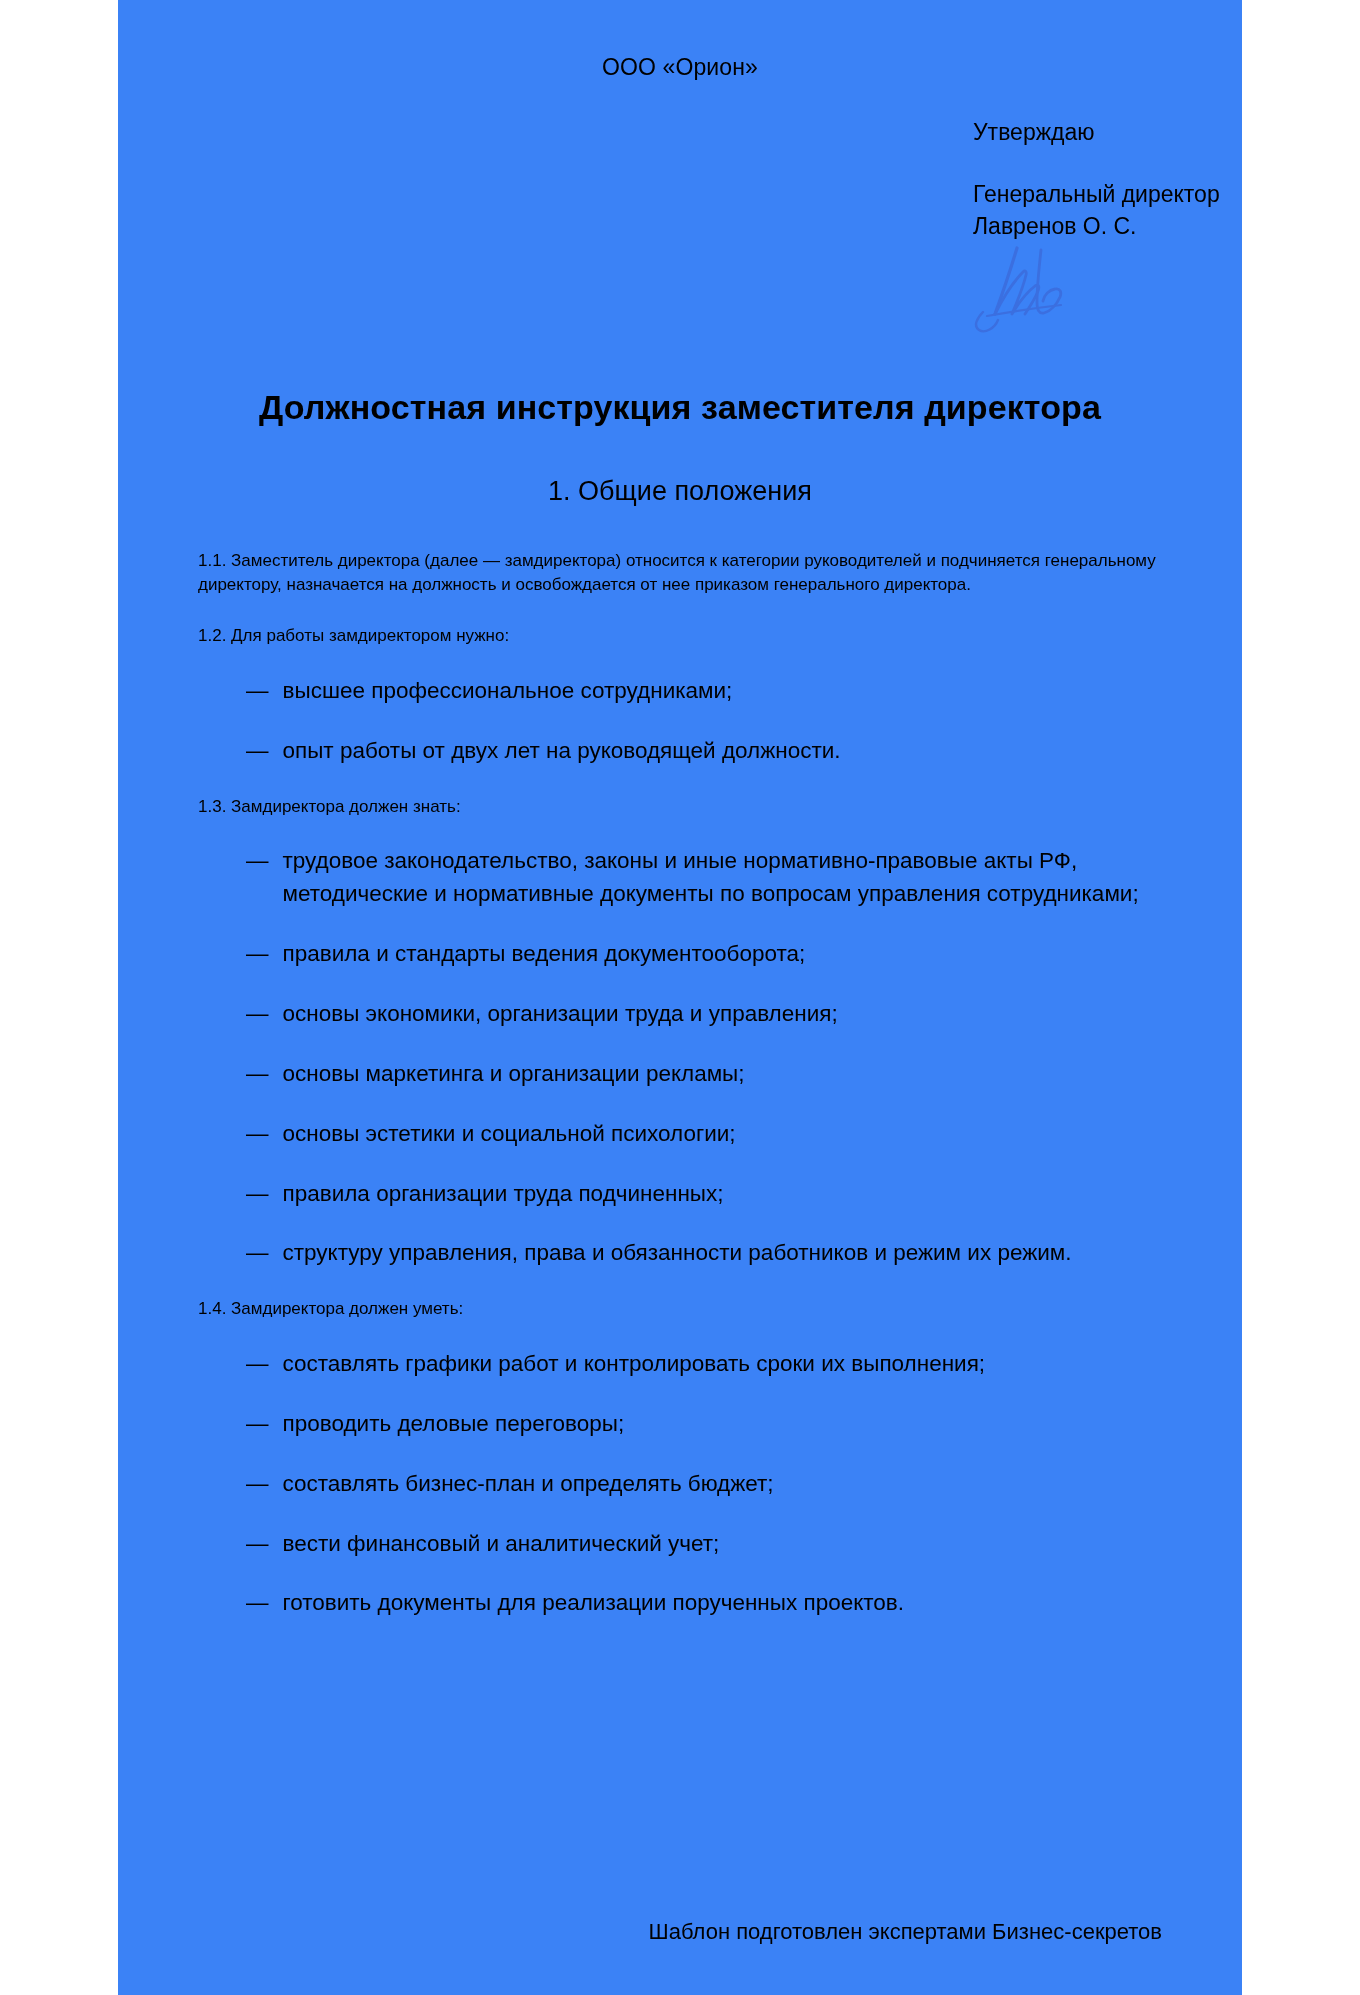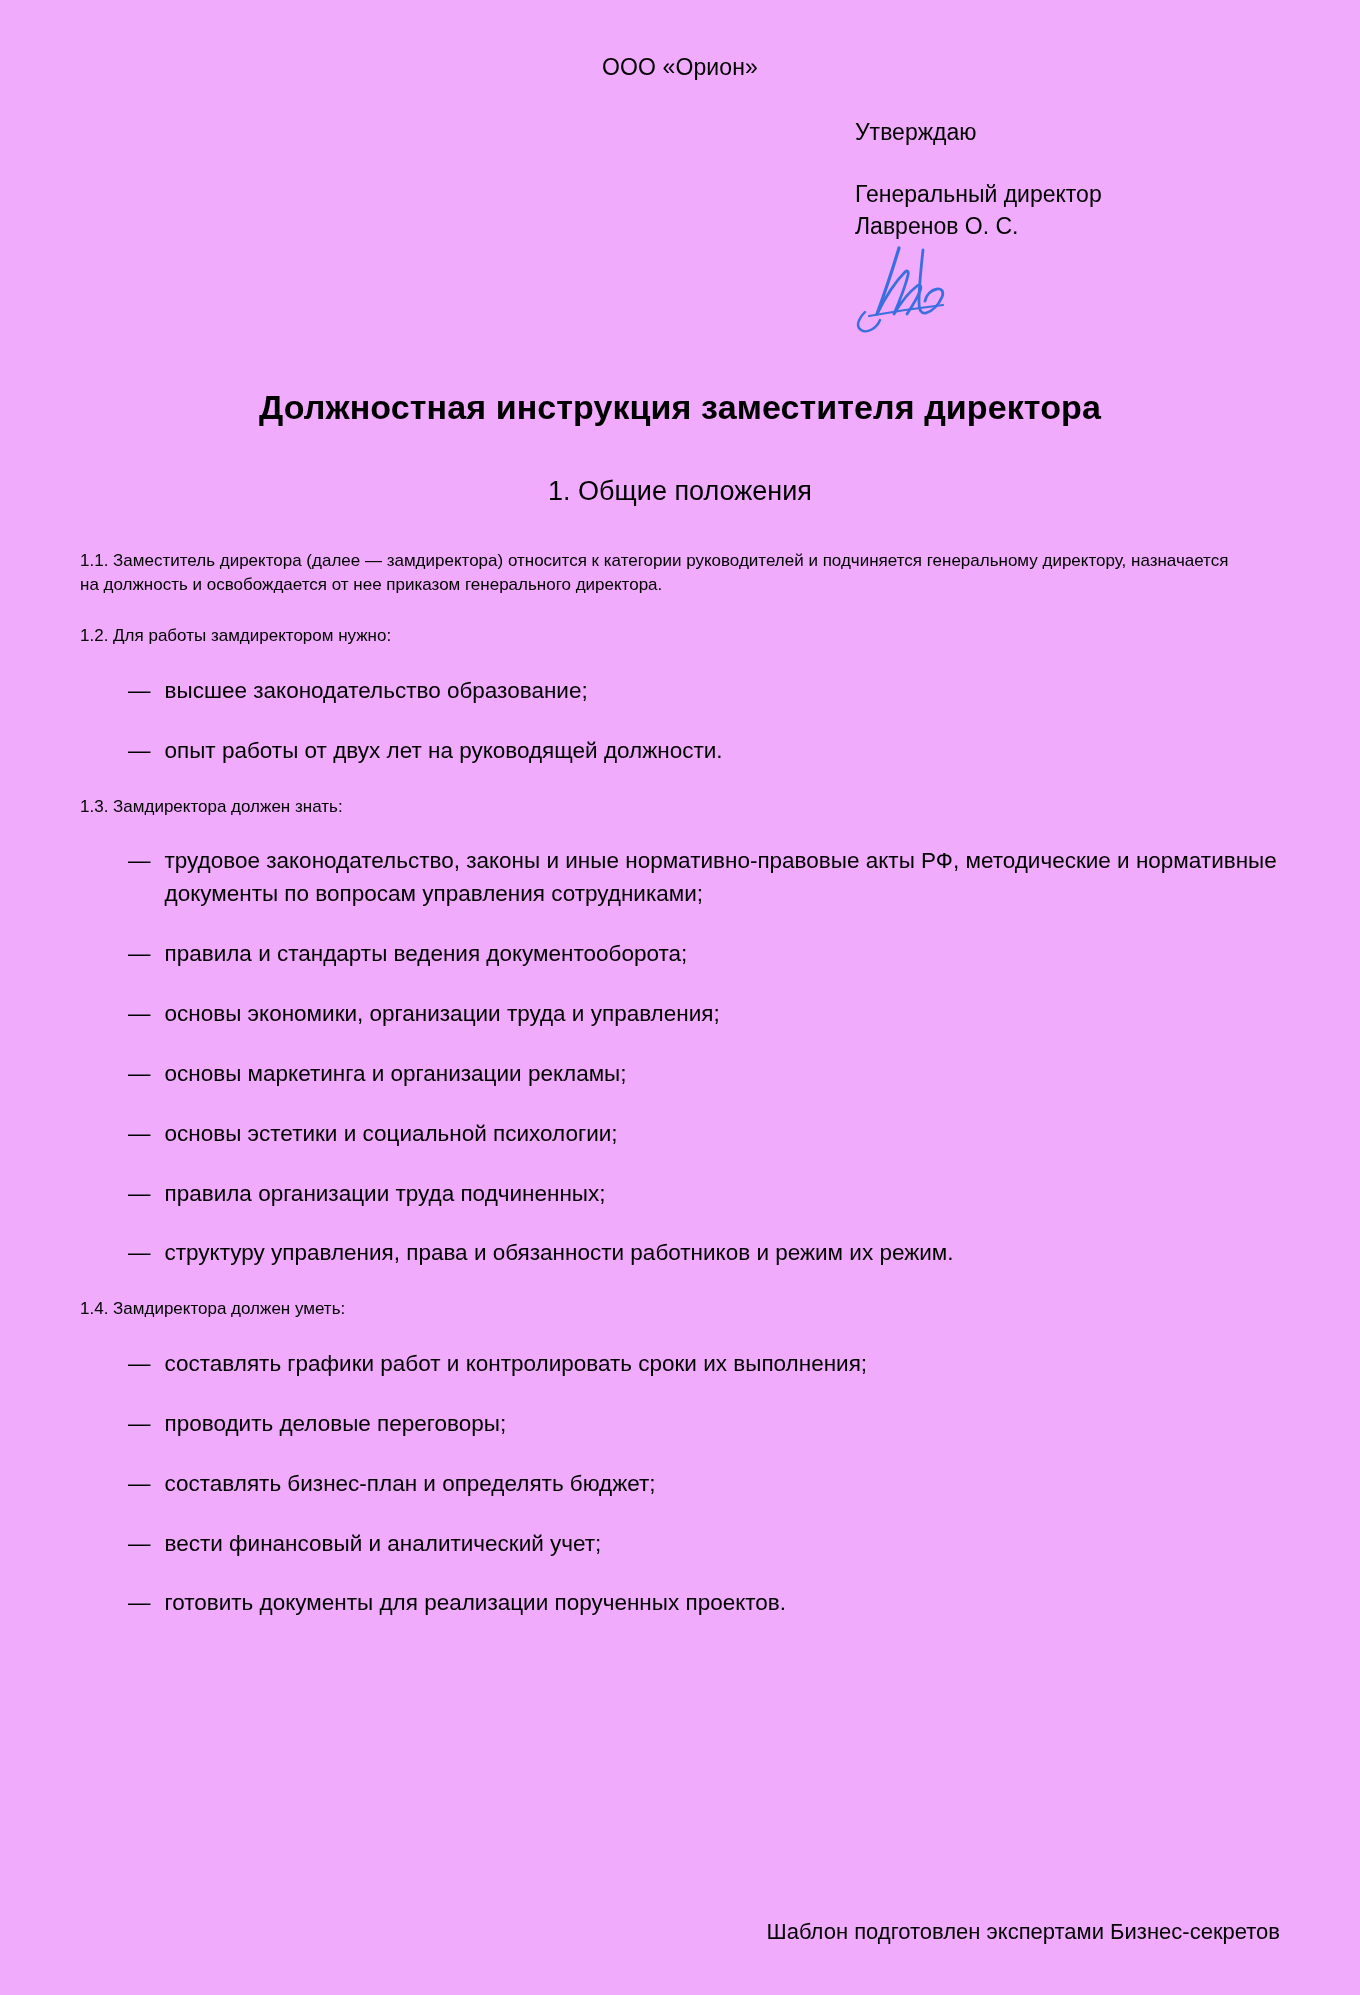--- a/index.html
+++ b/index.html
@@ -6,24 +6,24 @@
     margin: 0;
     padding: 0;
     background: #ffffff;
   }
   body {
     font-family: "Liberation Sans", sans-serif;
     color: #000000;
   }
   .page {
     position: relative;
-    width: 1360px;
+    width: 1124px;
     min-height: 1995px;
     margin: 0 auto;
-    background: #f0abfc;
+    background: #3b82f6;
     box-sizing: border-box;
     padding: 44px 80px 40px 80px;
   }
 
   
   .org-line {
     text-align: center;
     font-size: 23px;
     line-height: 1.35;
     margin: 8px 0 0 0;
@@ -150,21 +150,21 @@
 
   <h1 class="doc-title">Должностная инструкция заместителя директора</h1>
 
   <h2 class="section-title">1. Общие положения</h2>
 
   <div class="body-block">
       <p class="para">1.1. Заместитель директора (далее — замдиректора) относится к категории руководителей и подчиняется генеральному директору, назначается на должность и освобождается от нее приказом генерального директора.</p>
       <p class="para">1.2. Для работы замдиректором нужно:</p>
       <div class="bullet">
         <span class="bullet-dash">—</span>
-        <span class="bullet-text">высшее законодательство образование;</span>
+        <span class="bullet-text">высшее профессиональное сотрудниками;</span>
       </div>
       <div class="bullet">
         <span class="bullet-dash">—</span>
         <span class="bullet-text">опыт работы от двух лет на руководящей должности.</span>
       </div>
       <p class="para">1.3. Замдиректора должен знать:</p>
       <div class="bullet">
         <span class="bullet-dash">—</span>
         <span class="bullet-text">трудовое законодательство, законы и иные нормативно-правовые акты РФ, методические и нормативные документы по вопросам управления сотрудниками;</span>
       </div>

